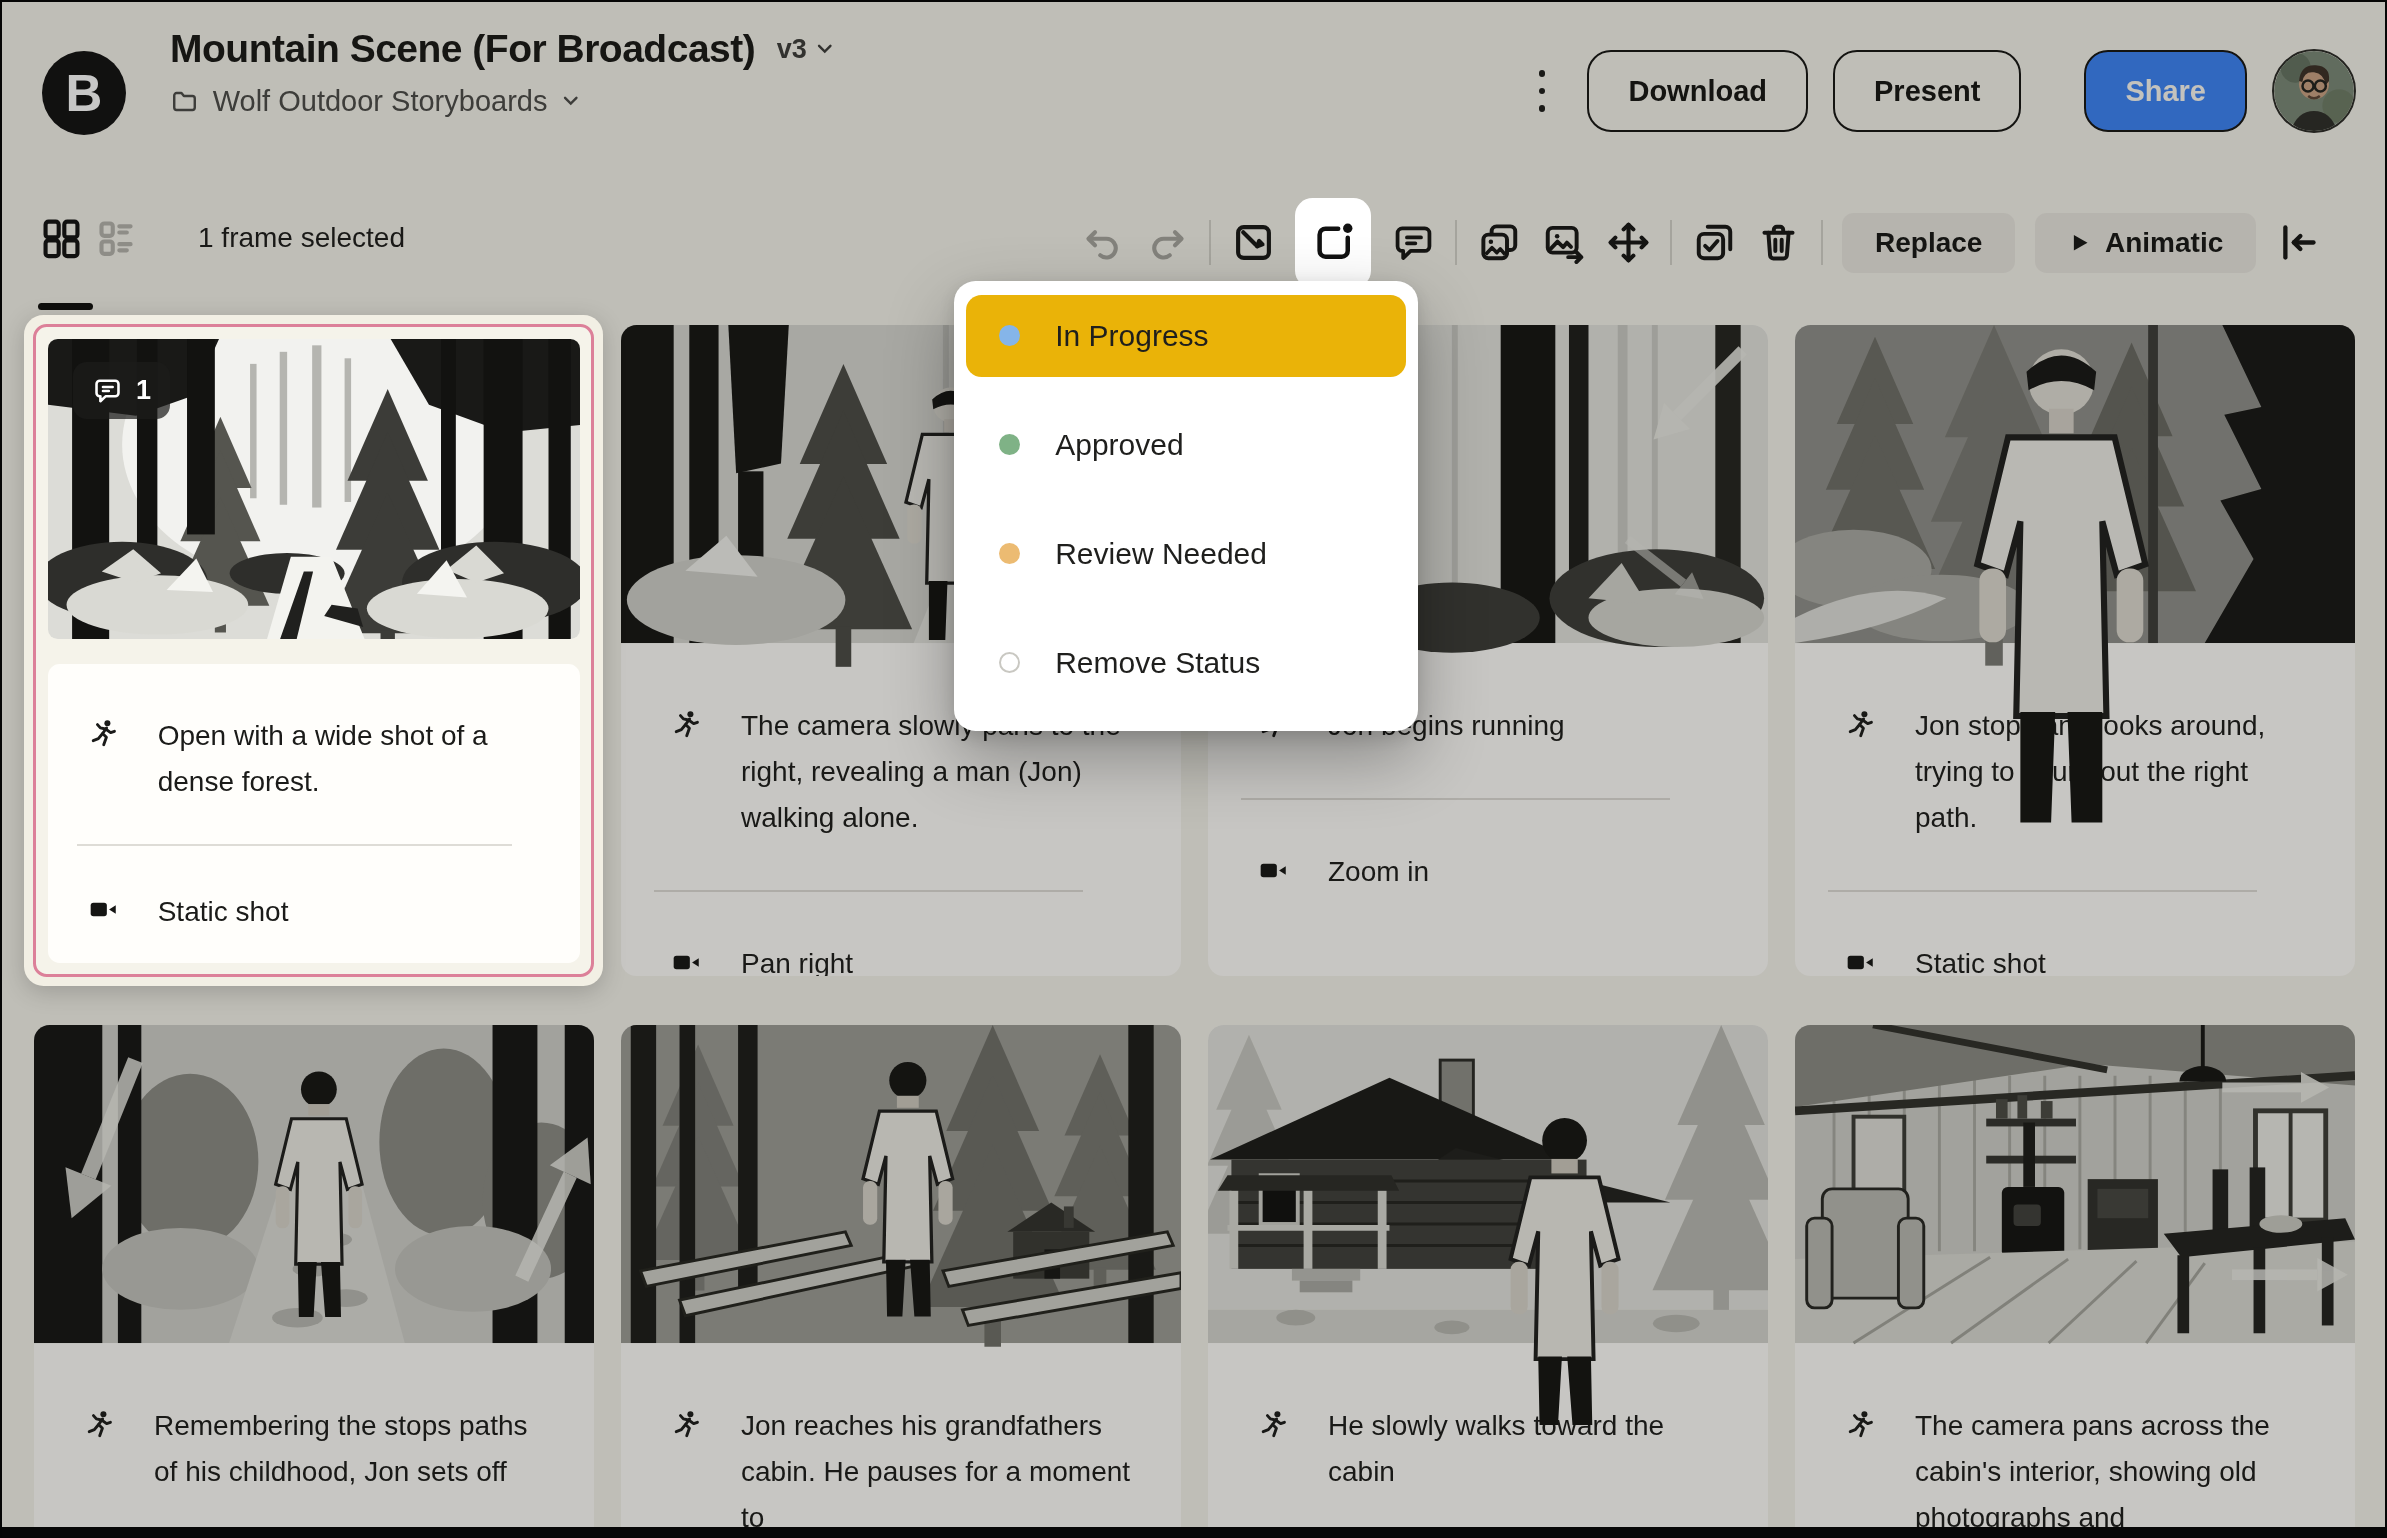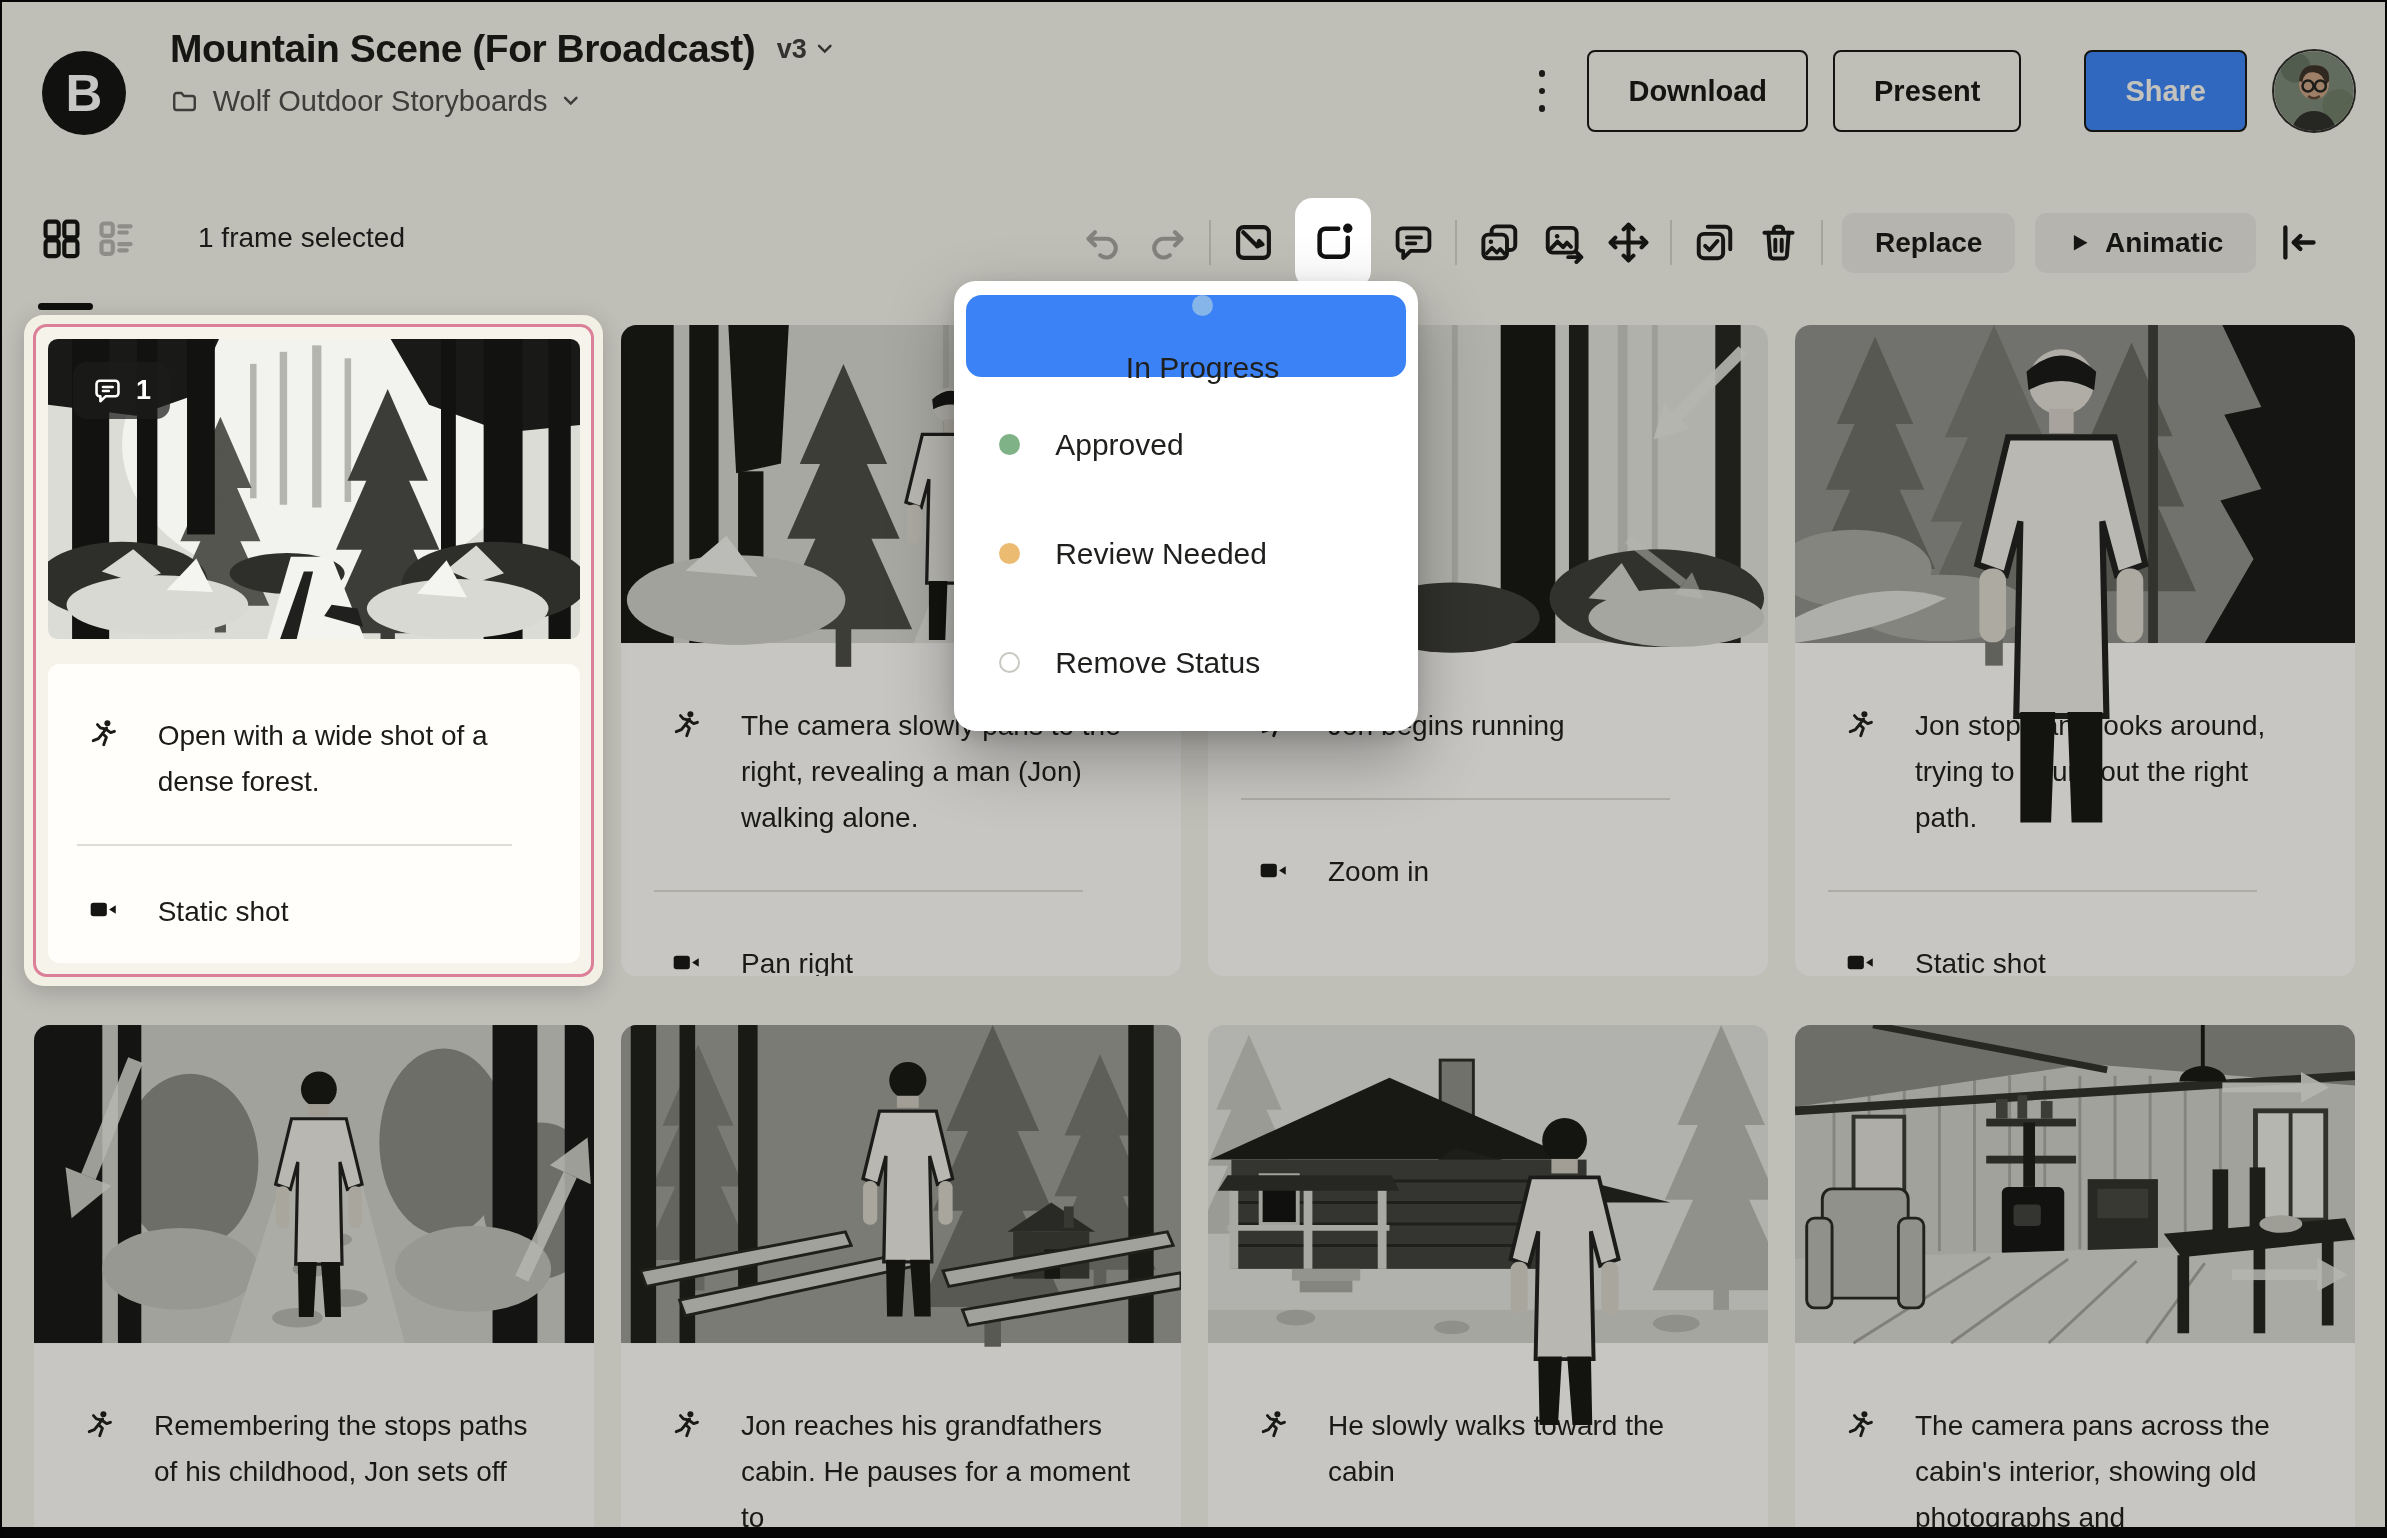--- a/index.html
+++ b/index.html
@@ -17,21 +17,21 @@
   .title-row { display:flex; align-items:center; gap:21.5px; }
   .page-title { font-size:39px; font-weight:700; color:#171715; letter-spacing:-0.5px; }
   .version { display:inline-flex; align-items:center; gap:7.8px; font-size:27px; font-weight:700;
              color:#3c3c39; background:none; border:none; cursor:pointer; font-family:inherit; }
   .crumb { display:flex; align-items:center; gap:13.7px; margin-top:13.7px; font-size:29px;
            color:#4a4a47; background:none; border:none; cursor:pointer; font-family:inherit; }
   .hdr-actions { position:absolute; right:29px; top:47px; display:flex; align-items:center; gap:25px; }
   .kebab { width:41px; height:82px; display:flex; flex-direction:column; align-items:center;
            justify-content:center; gap:10.7px; background:none; border:none; cursor:pointer; }
   .kebab i { width:6.8px; height:6.8px; border-radius:50%; background:#1c1c1a; }
-  .btn { height:82px; padding:0 39px; border-radius:8px; font-size:29px; font-weight:700;
+  .btn { height:82px; padding:0 39px; border-radius:24px; font-size:29px; font-weight:700;
          font-family:inherit; color:#141412; background:transparent; border:2.9px solid #141412;
          cursor:pointer; }
   .btn.dark { background:#3b82f6; color:#faf9f4; border-color:#141412;margin-left:38px; }
   .avatar { width:84px; height:84px; border-radius:50%; overflow:hidden; border:2px solid #2a2a26;
             cursor:pointer; flex:none; }
   .avatar svg { display:block; width:100%; height:100%; }
 
   
   .toolbar { position:absolute; left:0; top:187px; width:100%; height:107px; }
   .tb-left { position:absolute; left:32px; top:0; height:98px; display:flex; align-items:center; }
@@ -81,21 +81,21 @@
   .badge b { color:#fff; font-size:27px; font-weight:700; }
 
   
   .dim { position:absolute; inset:0; background:rgba(22,22,18,0.24); z-index:40; }
   .dropdown { position:absolute; left:952px; top:279px; width:464px; background:#fff;
               border-radius:21.5px; padding:13.7px 11.7px; z-index:70;
               box-shadow:0 27px 68px rgba(0,0,0,0.30), 0 5.9px 15.6px rgba(0,0,0,0.12); }
   .dd-item { height:82px; border-radius:15.6px; display:flex; align-items:center; gap:35px;
              padding-left:33px; margin-bottom:27px; cursor:pointer; }
   .dd-item:last-child { margin-bottom:13.7px; }
-  .dd-item.hl { background:#3b82f6;flex-direction:column; }
+  .dd-item.hl { background:#eab308; }
   .dd-item span { font-size:30px; color:#1f1f1d; }
   .dot { width:21.5px; height:21.5px; border-radius:50%; flex:none; }
   .dot.empty { background:#fff; border:2.9px solid #c9c8c2; }
 
   .bottom-bar { position:absolute; left:0; right:0; bottom:0; height:9.8px; background:#070707; z-index:80; }
   svg { overflow:visible; }
 </style>
 </head>
 <body>
 

